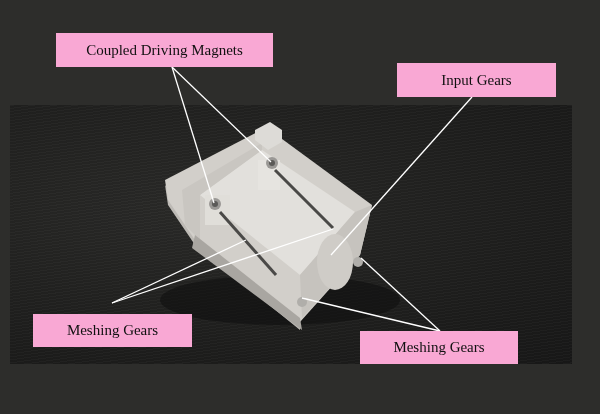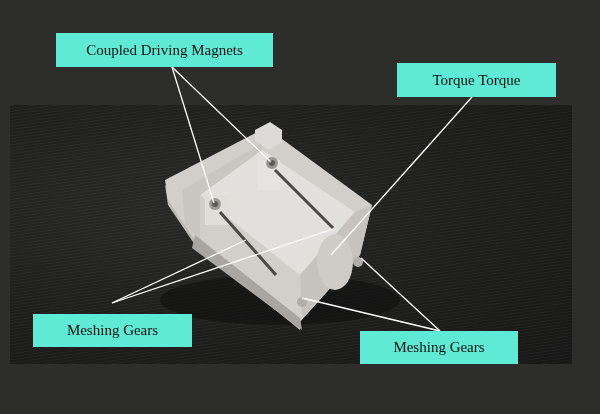--- a/index.html
+++ b/index.html
@@ -14,21 +14,21 @@
       position: absolute;
       left: 10px; top: 105px;
       width: 562px; height: 259px;
       background:
         repeating-linear-gradient(172deg, rgba(255,255,255,0.025) 0 1px, rgba(0,0,0,0.04) 1px 3px),
         radial-gradient(ellipse at 30% 40%, #2a2a28 0%, #1d1d1c 70%, #181818 100%);
       overflow: hidden;
     }
     .label-box {
       position: absolute;
-      background: #5eead4;
+      background: #f9a8d4;
       color: #111111;
       font-size: 15px;
       display: flex; align-items: center; justify-content: center;
       white-space: nowrap;
     }
     svg.overlay { position: absolute; left: 0; top: 0; }
   </style>
 </head>
 <body>
 
@@ -80,17 +80,17 @@
     <line x1="112" y1="303" x2="246" y2="240"></line>
     <line x1="112" y1="303" x2="333" y2="229"></line>
 
     <line x1="440" y1="331" x2="361" y2="258"></line>
     <line x1="440" y1="331" x2="302" y2="298"></line>
   </g>
 </svg>
 
 <div class="label-box" style="left:56px; top:33px; width:217px; height:34px;">Coupled Driving Magnets</div>
 
-<div class="label-box" style="left:397px; top:63px; width:159px; height:34px;">Torque Torque</div>
+<div class="label-box" style="left:397px; top:63px; width:159px; height:34px;">Input Gears</div>
 
 <div class="label-box" style="left:33px; top:314px; width:159px; height:33px;">Meshing Gears</div>
 
 <div class="label-box" style="left:360px; top:331px; width:158px; height:33px;">Meshing Gears</div>
 
 </body></html>

